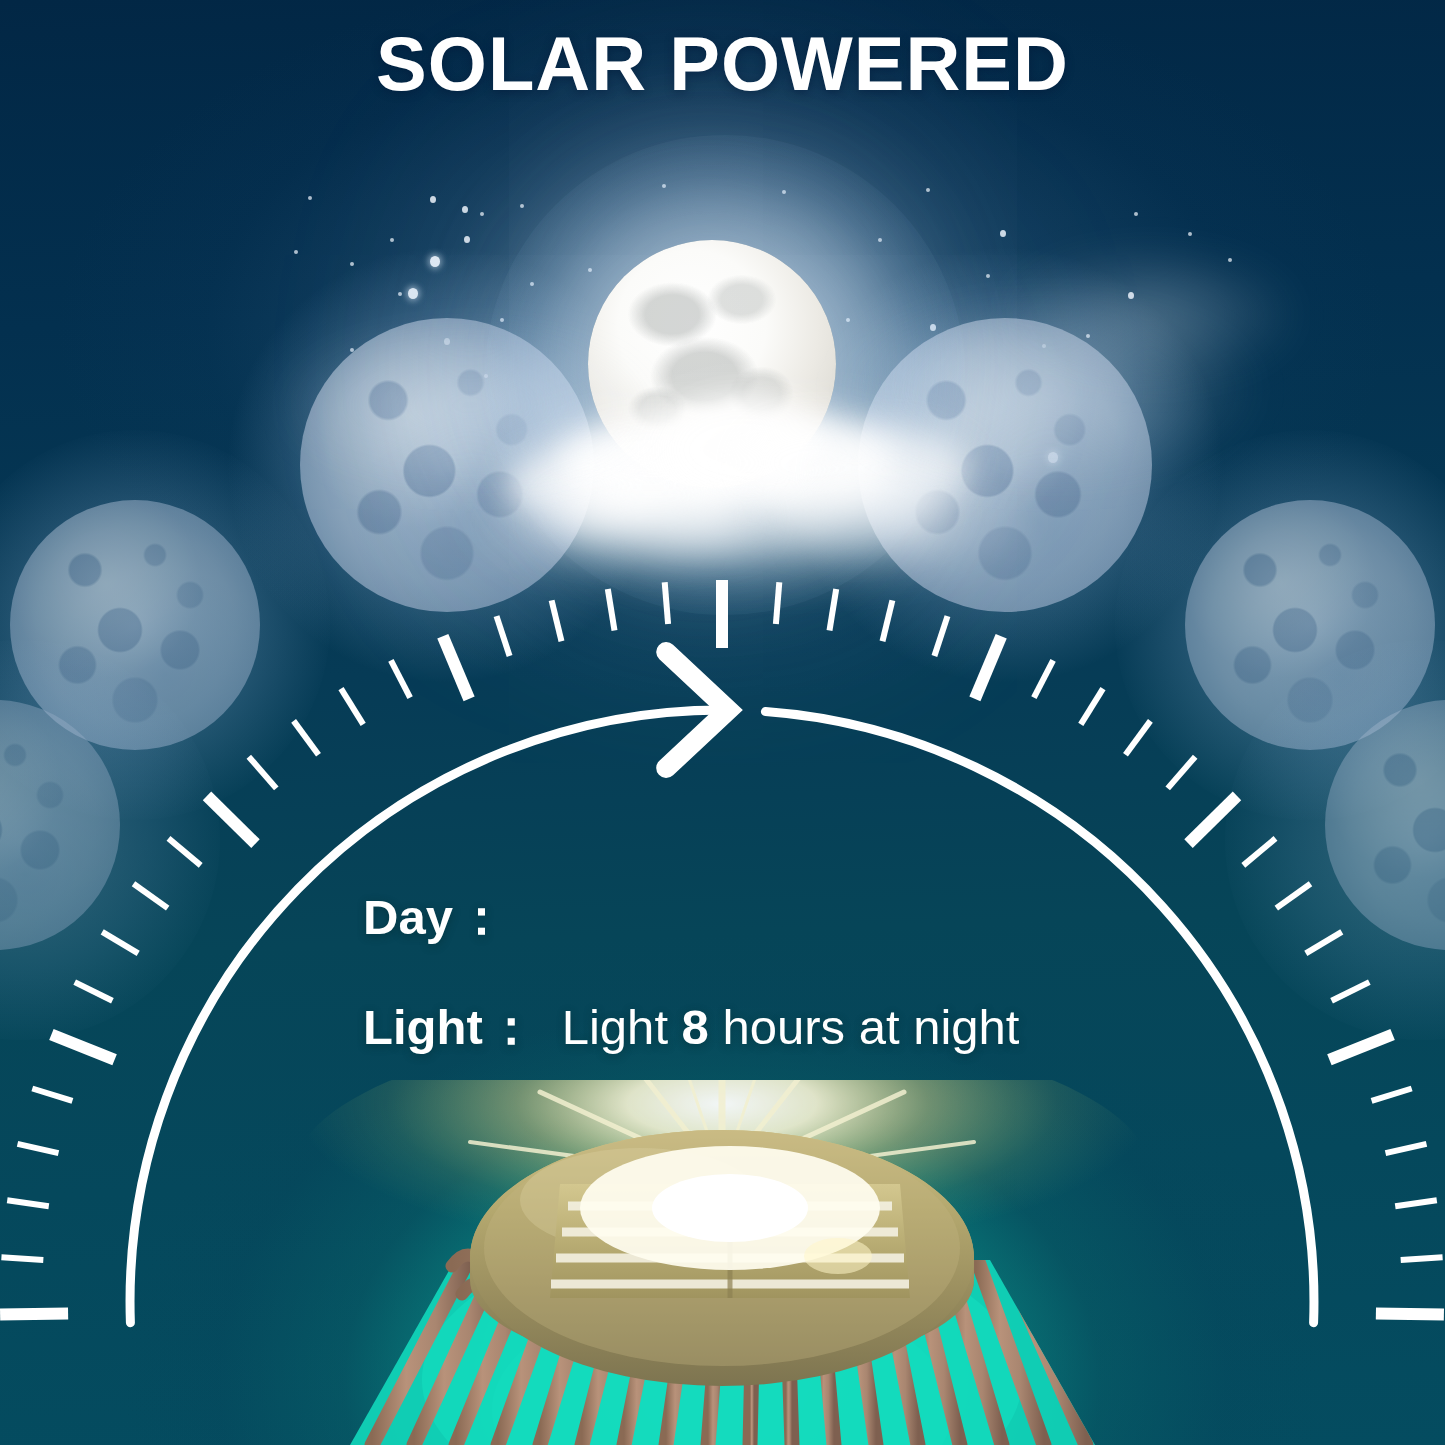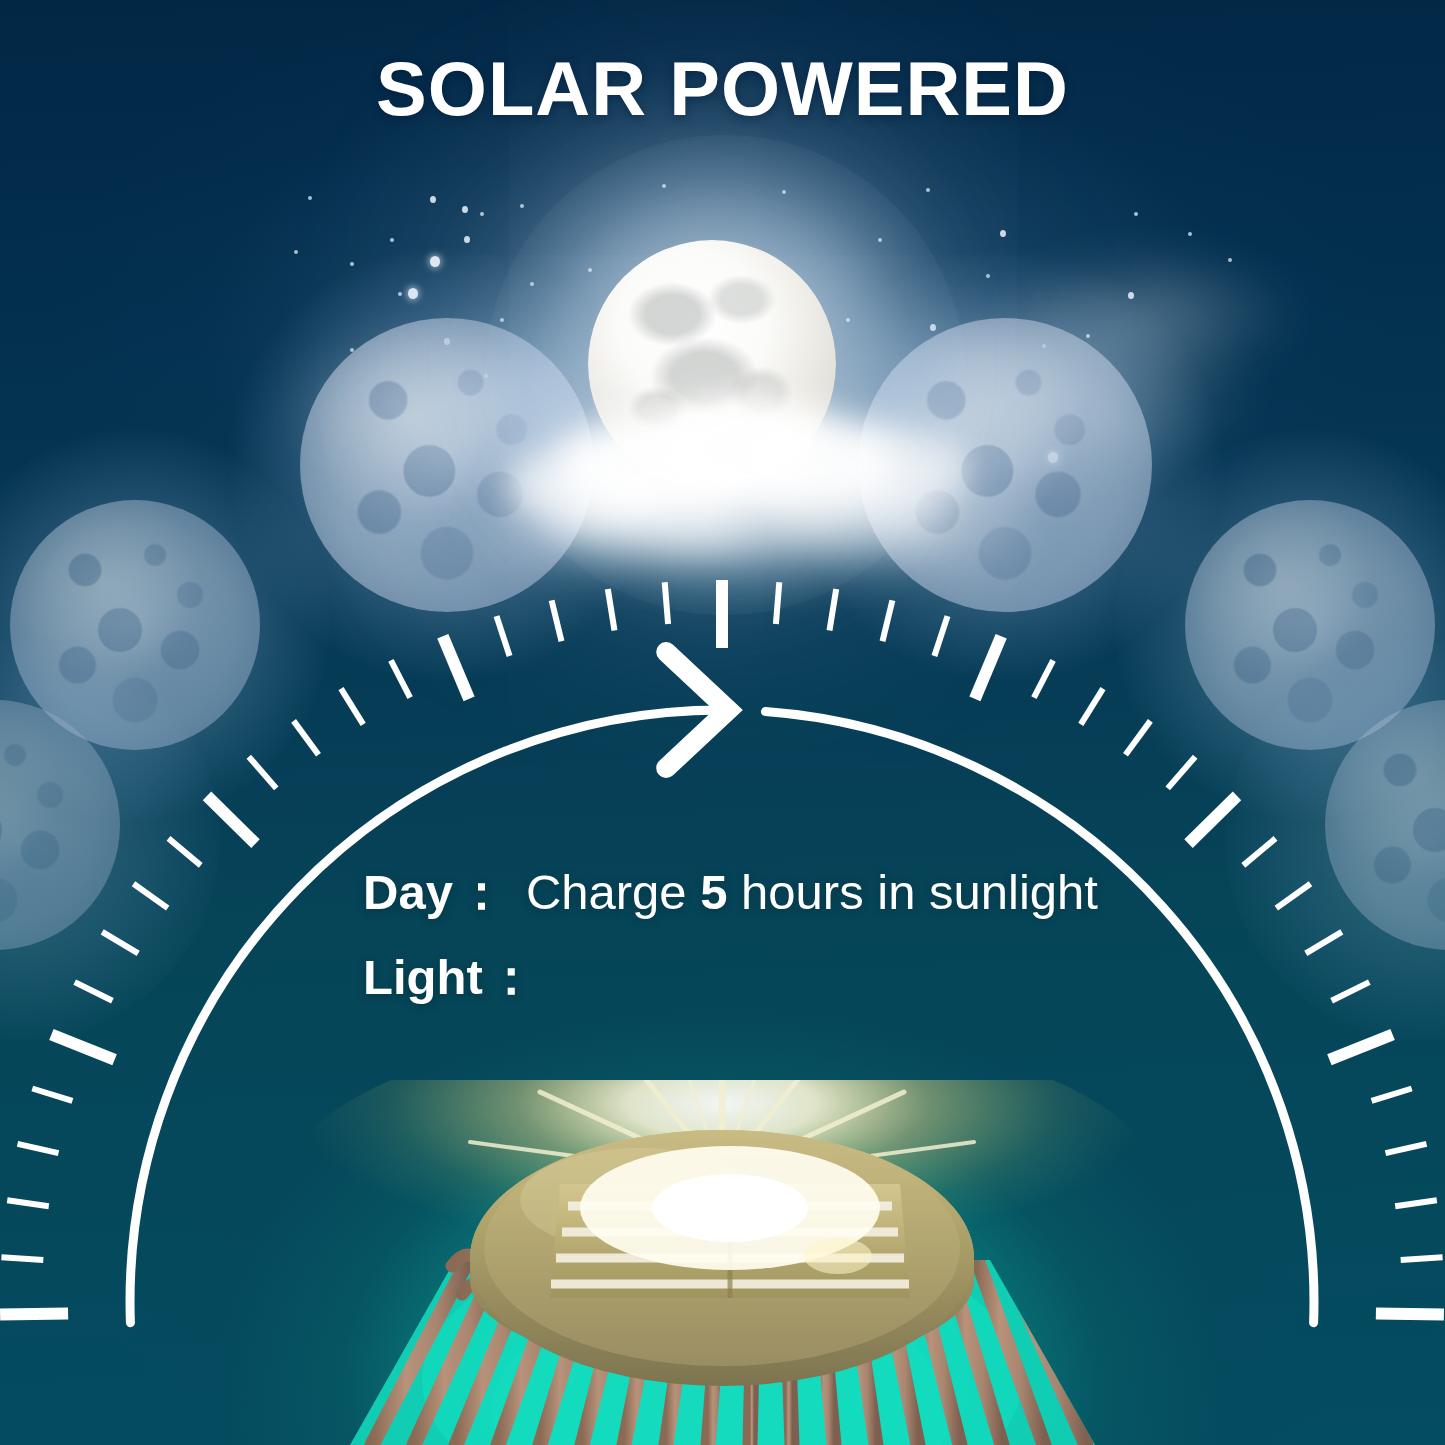--- a/index.html
+++ b/index.html
@@ -66,40 +66,40 @@
   }
 
   
   .cloud { position:absolute; border-radius:50%; background:#ffffff; filter:blur(16px); }
   .cloud-band { position:absolute; filter:blur(22px); border-radius:50%; }
 
   
   #dial { position:absolute; left:0; top:0; width:1445px; height:1445px; }
 
   
-  #header { position:absolute; left:0; top:0; width:1445px; text-align:center;margin-top:25px; }
+  #header { position:absolute; left:0; top:0; width:1445px; text-align:center; }
   #title {
     font-size:76px; font-weight:bold; color:#ffffff;
     letter-spacing:1px; line-height:1; padding-top:26px;
     text-shadow:0 2px 10px rgba(0,20,50,.45);
   }
   #subtitle {
     font-size:48px; font-weight:normal; color:#ffffff;
     line-height:1; padding-top:26px; letter-spacing:-0.4px;
     text-shadow:0 2px 8px rgba(0,20,50,.40);
   }
 
   #info { position:absolute; left:363px; top:868px; width:760px; }
   .info-row {
     display:flex; align-items:baseline; color:#ffffff;
     font-size:49px; line-height:1; margin-bottom:36px;
     text-shadow:0 2px 9px rgba(0,40,40,.45);
     white-space:nowrap;
   }
-  .info-label { font-weight:bold; }
+  .info-label { font-weight:bold;margin-top:25px; }
   .info-colon { font-weight:bold; padding:0 20px 0 4px; }
   .info-text { font-weight:normal; }
   .info-text b { font-weight:bold; }
   .row-night .info-colon { padding-right:26px; }
 
   
   #lamp { position:absolute; left:0; top:1080px; width:1445px; height:365px; }
 </style>
 </head>
 <body>
@@ -353,23 +353,23 @@
   </svg>
 
   <div id="header">
     <div id="title">SOLAR POWERED</div>
   </div>
 
   <div id="info">
     <div class="info-row row-day">
       <span class="info-label">Day</span>
       <span class="info-colon">：</span>
-      <span class="info-text">
-        <span>Charge </span><b>5</b><span> hours in sunlight</span>
-      </span>
     </div>
     <div class="info-row row-night">
       <span class="info-label">Light</span>
       <span class="info-colon">：</span>
+      <span class="info-text">
+        <span>Light </span><b>8</b><span> hours at night</span>
+      </span>
     </div>
   </div>
 
 </div>
 
 </body></html>

